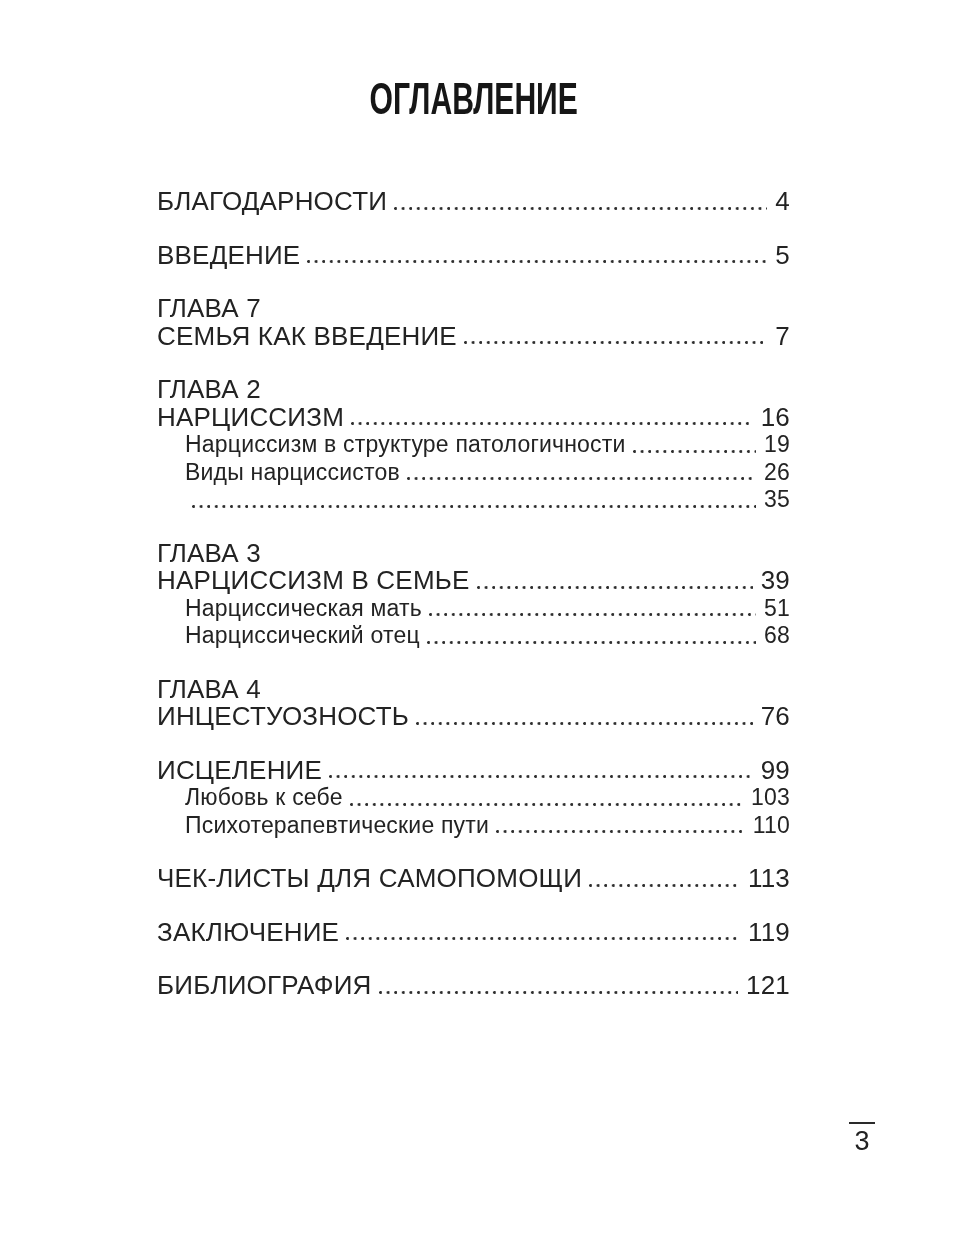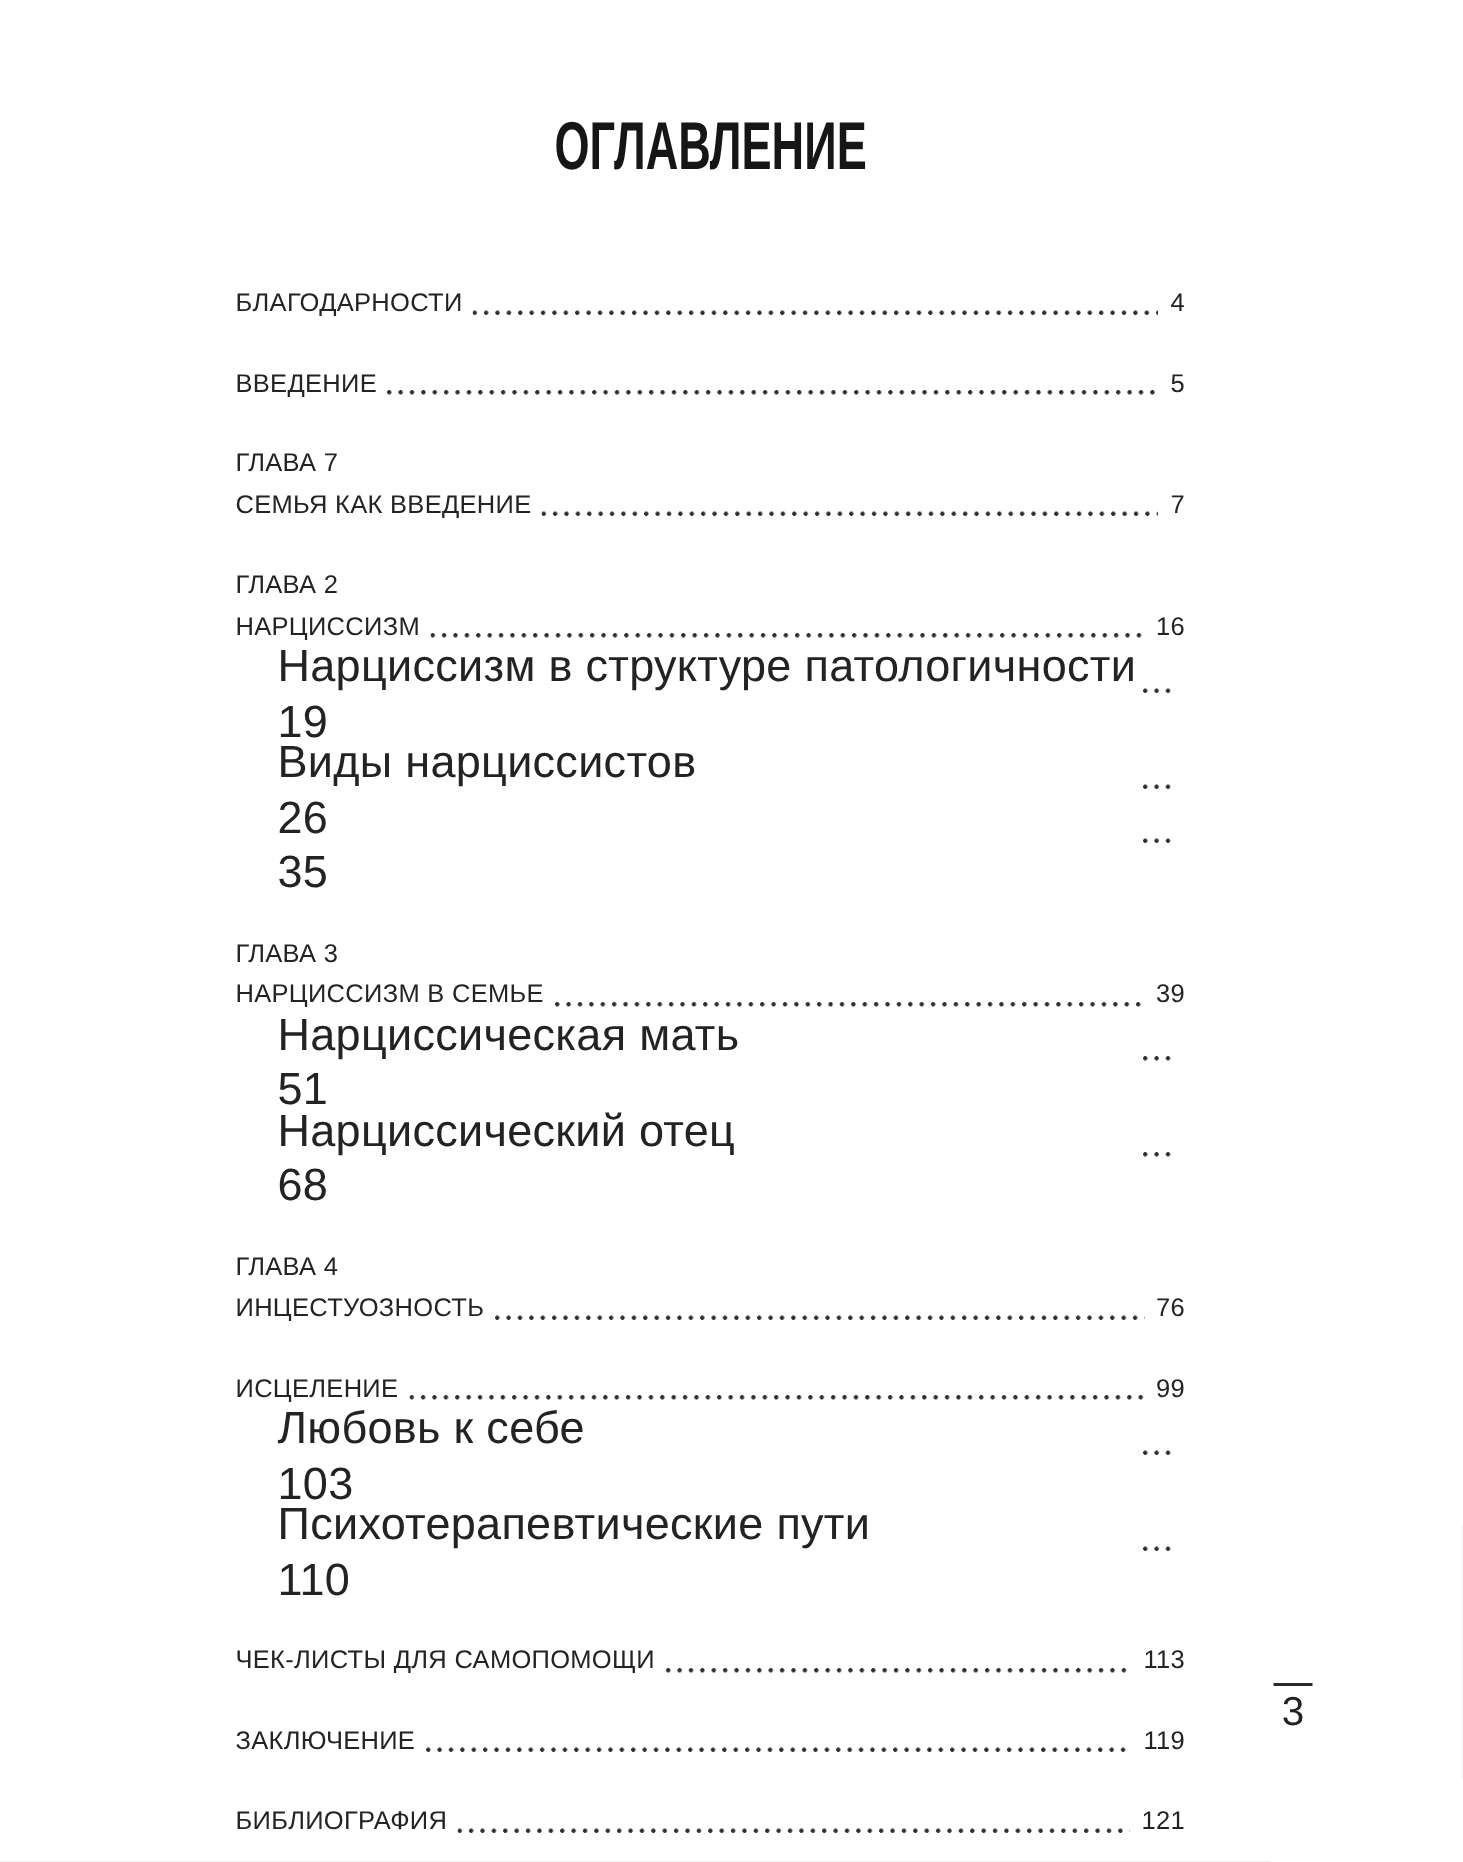--- a/index.html
+++ b/index.html
@@ -41,28 +41,27 @@
     left: 157px;
     width: 633px;
   }
   .toc-block {
     margin-bottom: 26px;
   }
   .toc-line {
     display: flex;
     align-items: baseline;
     line-height: 27.5px;
-    font-size: 17px;
+    font-size: 26px;
     letter-spacing: 0.2px;
     color: #232323;
   }
   .toc-line.indent-1 {
     padding-left: 28px;
-    font-size: 30px;
-    flex-direction: column;
+    font-size: 23px;
   }
   .toc-label {
     white-space: nowrap;
     flex: 0 0 auto;
   }
   .leader {
     flex: 1 1 auto;
     align-self: flex-end;
     height: 3px;
     margin: 0 8px 6px 7px;

